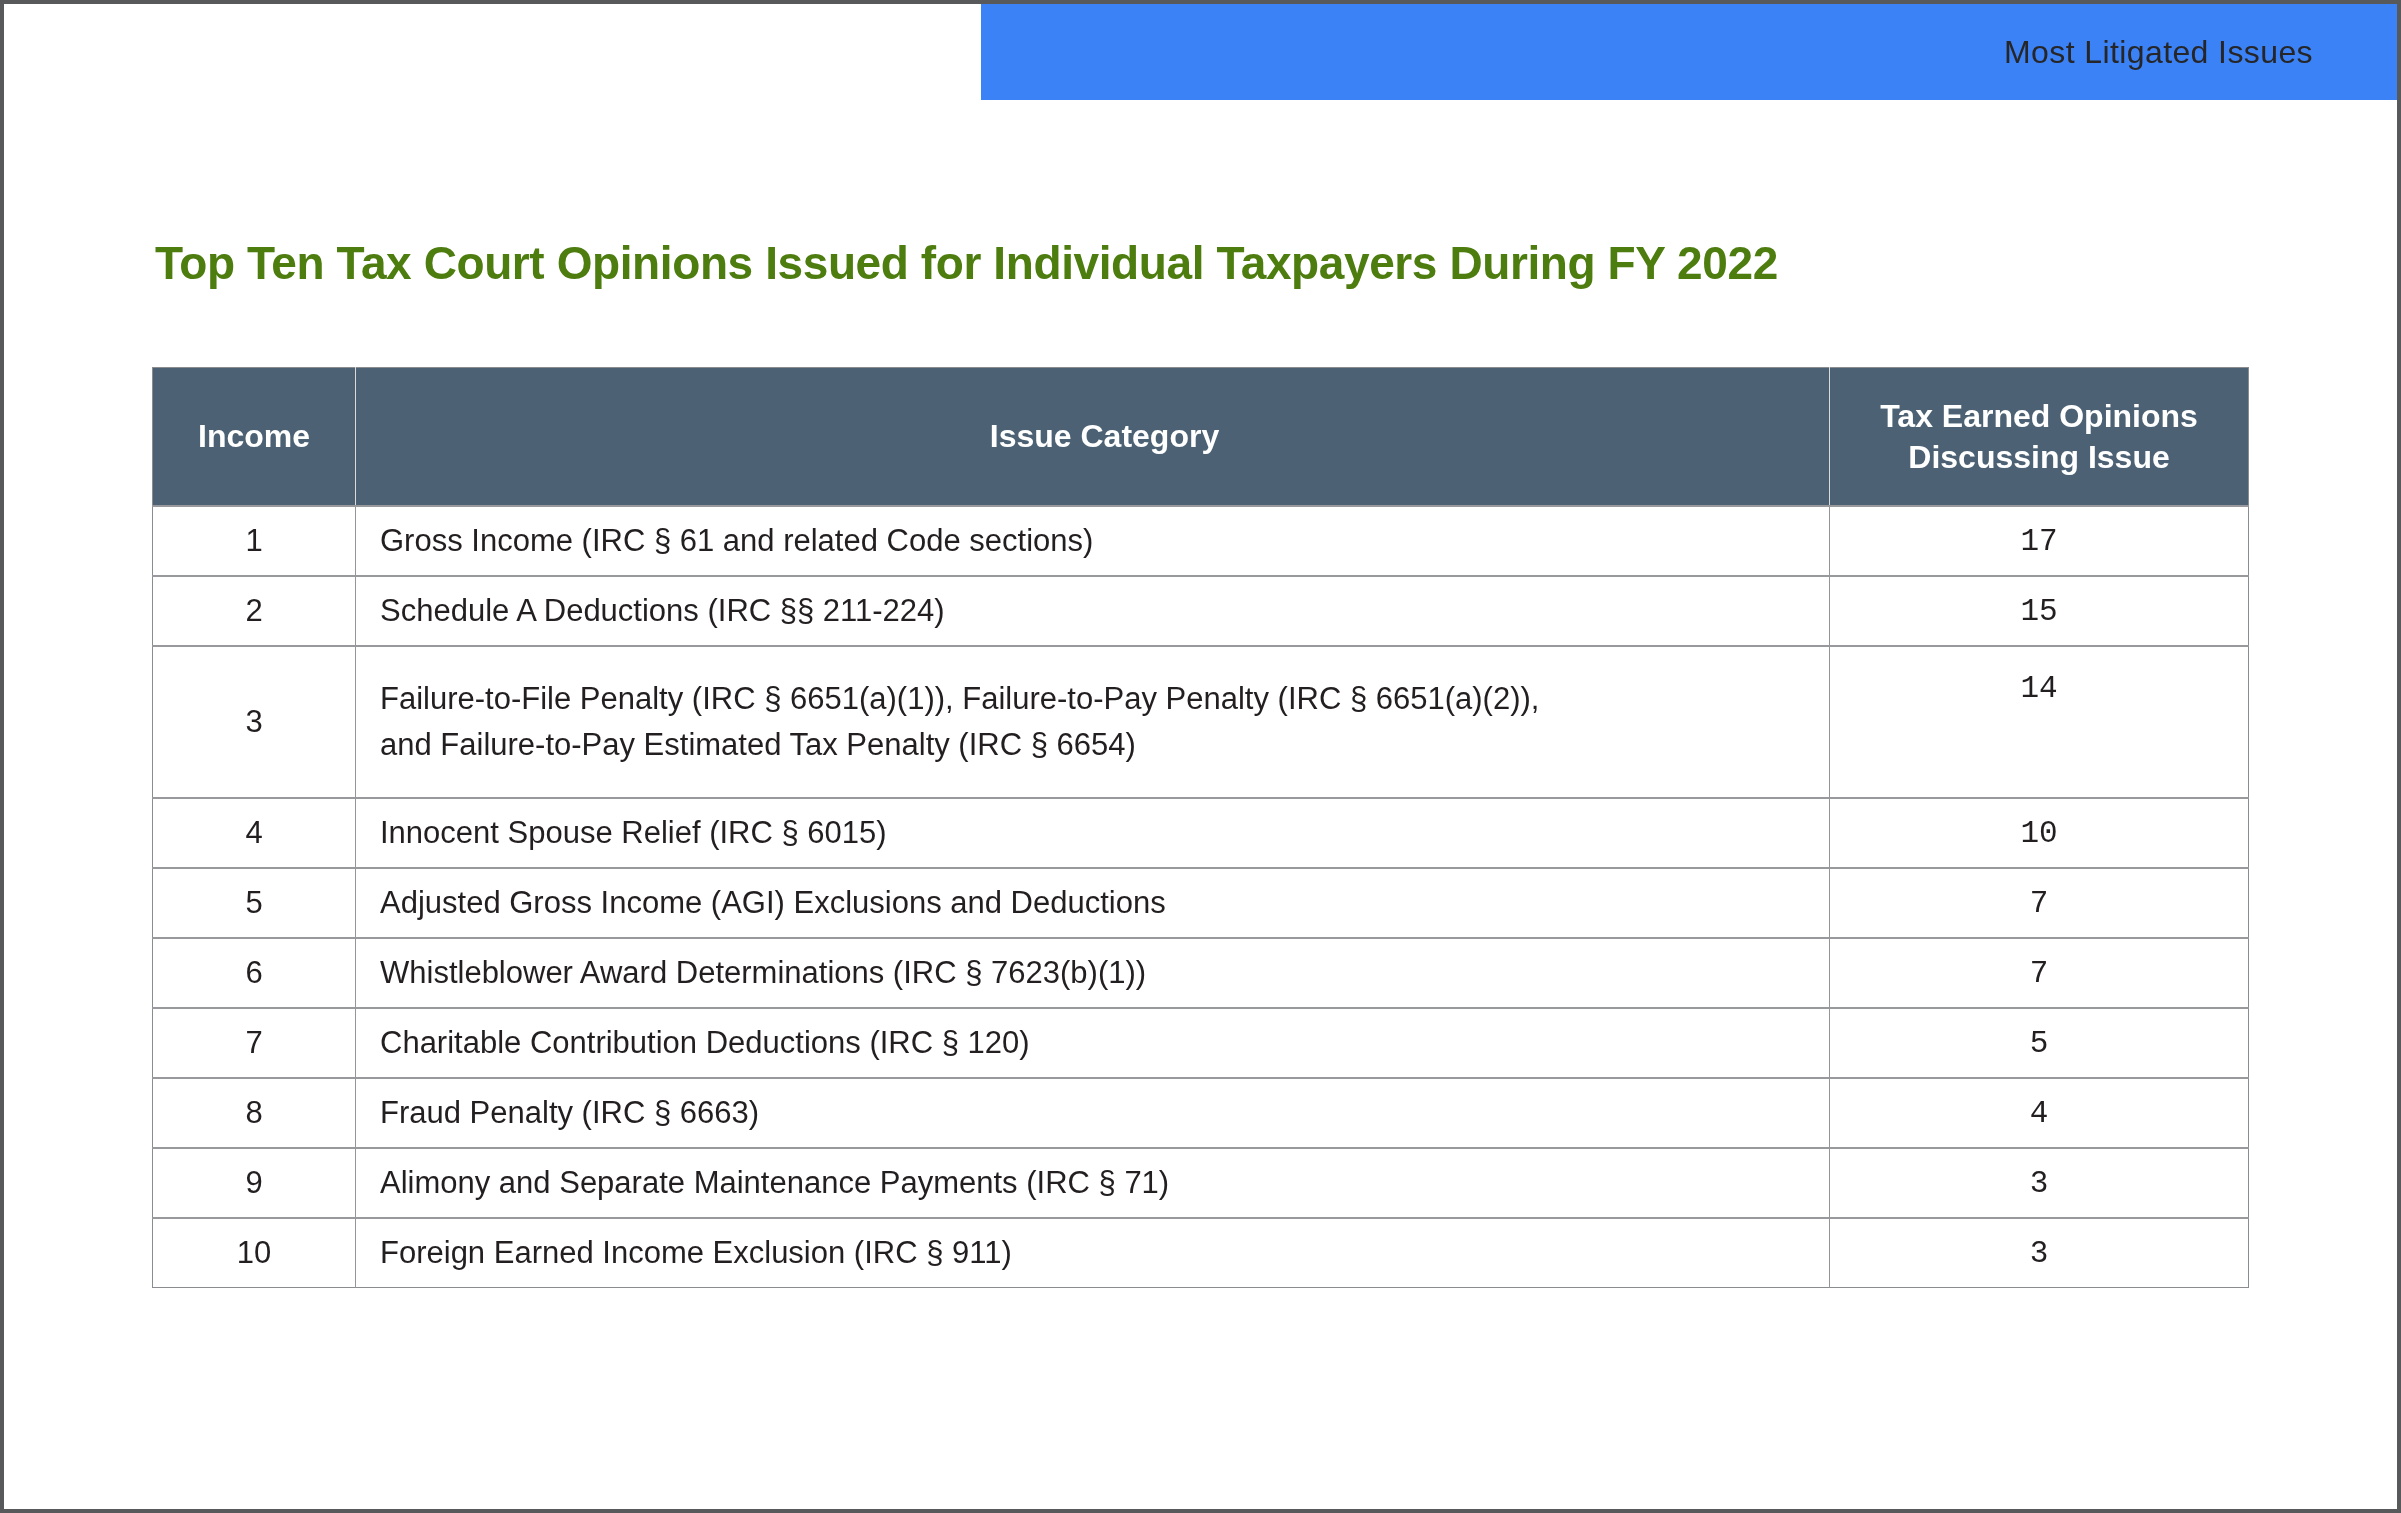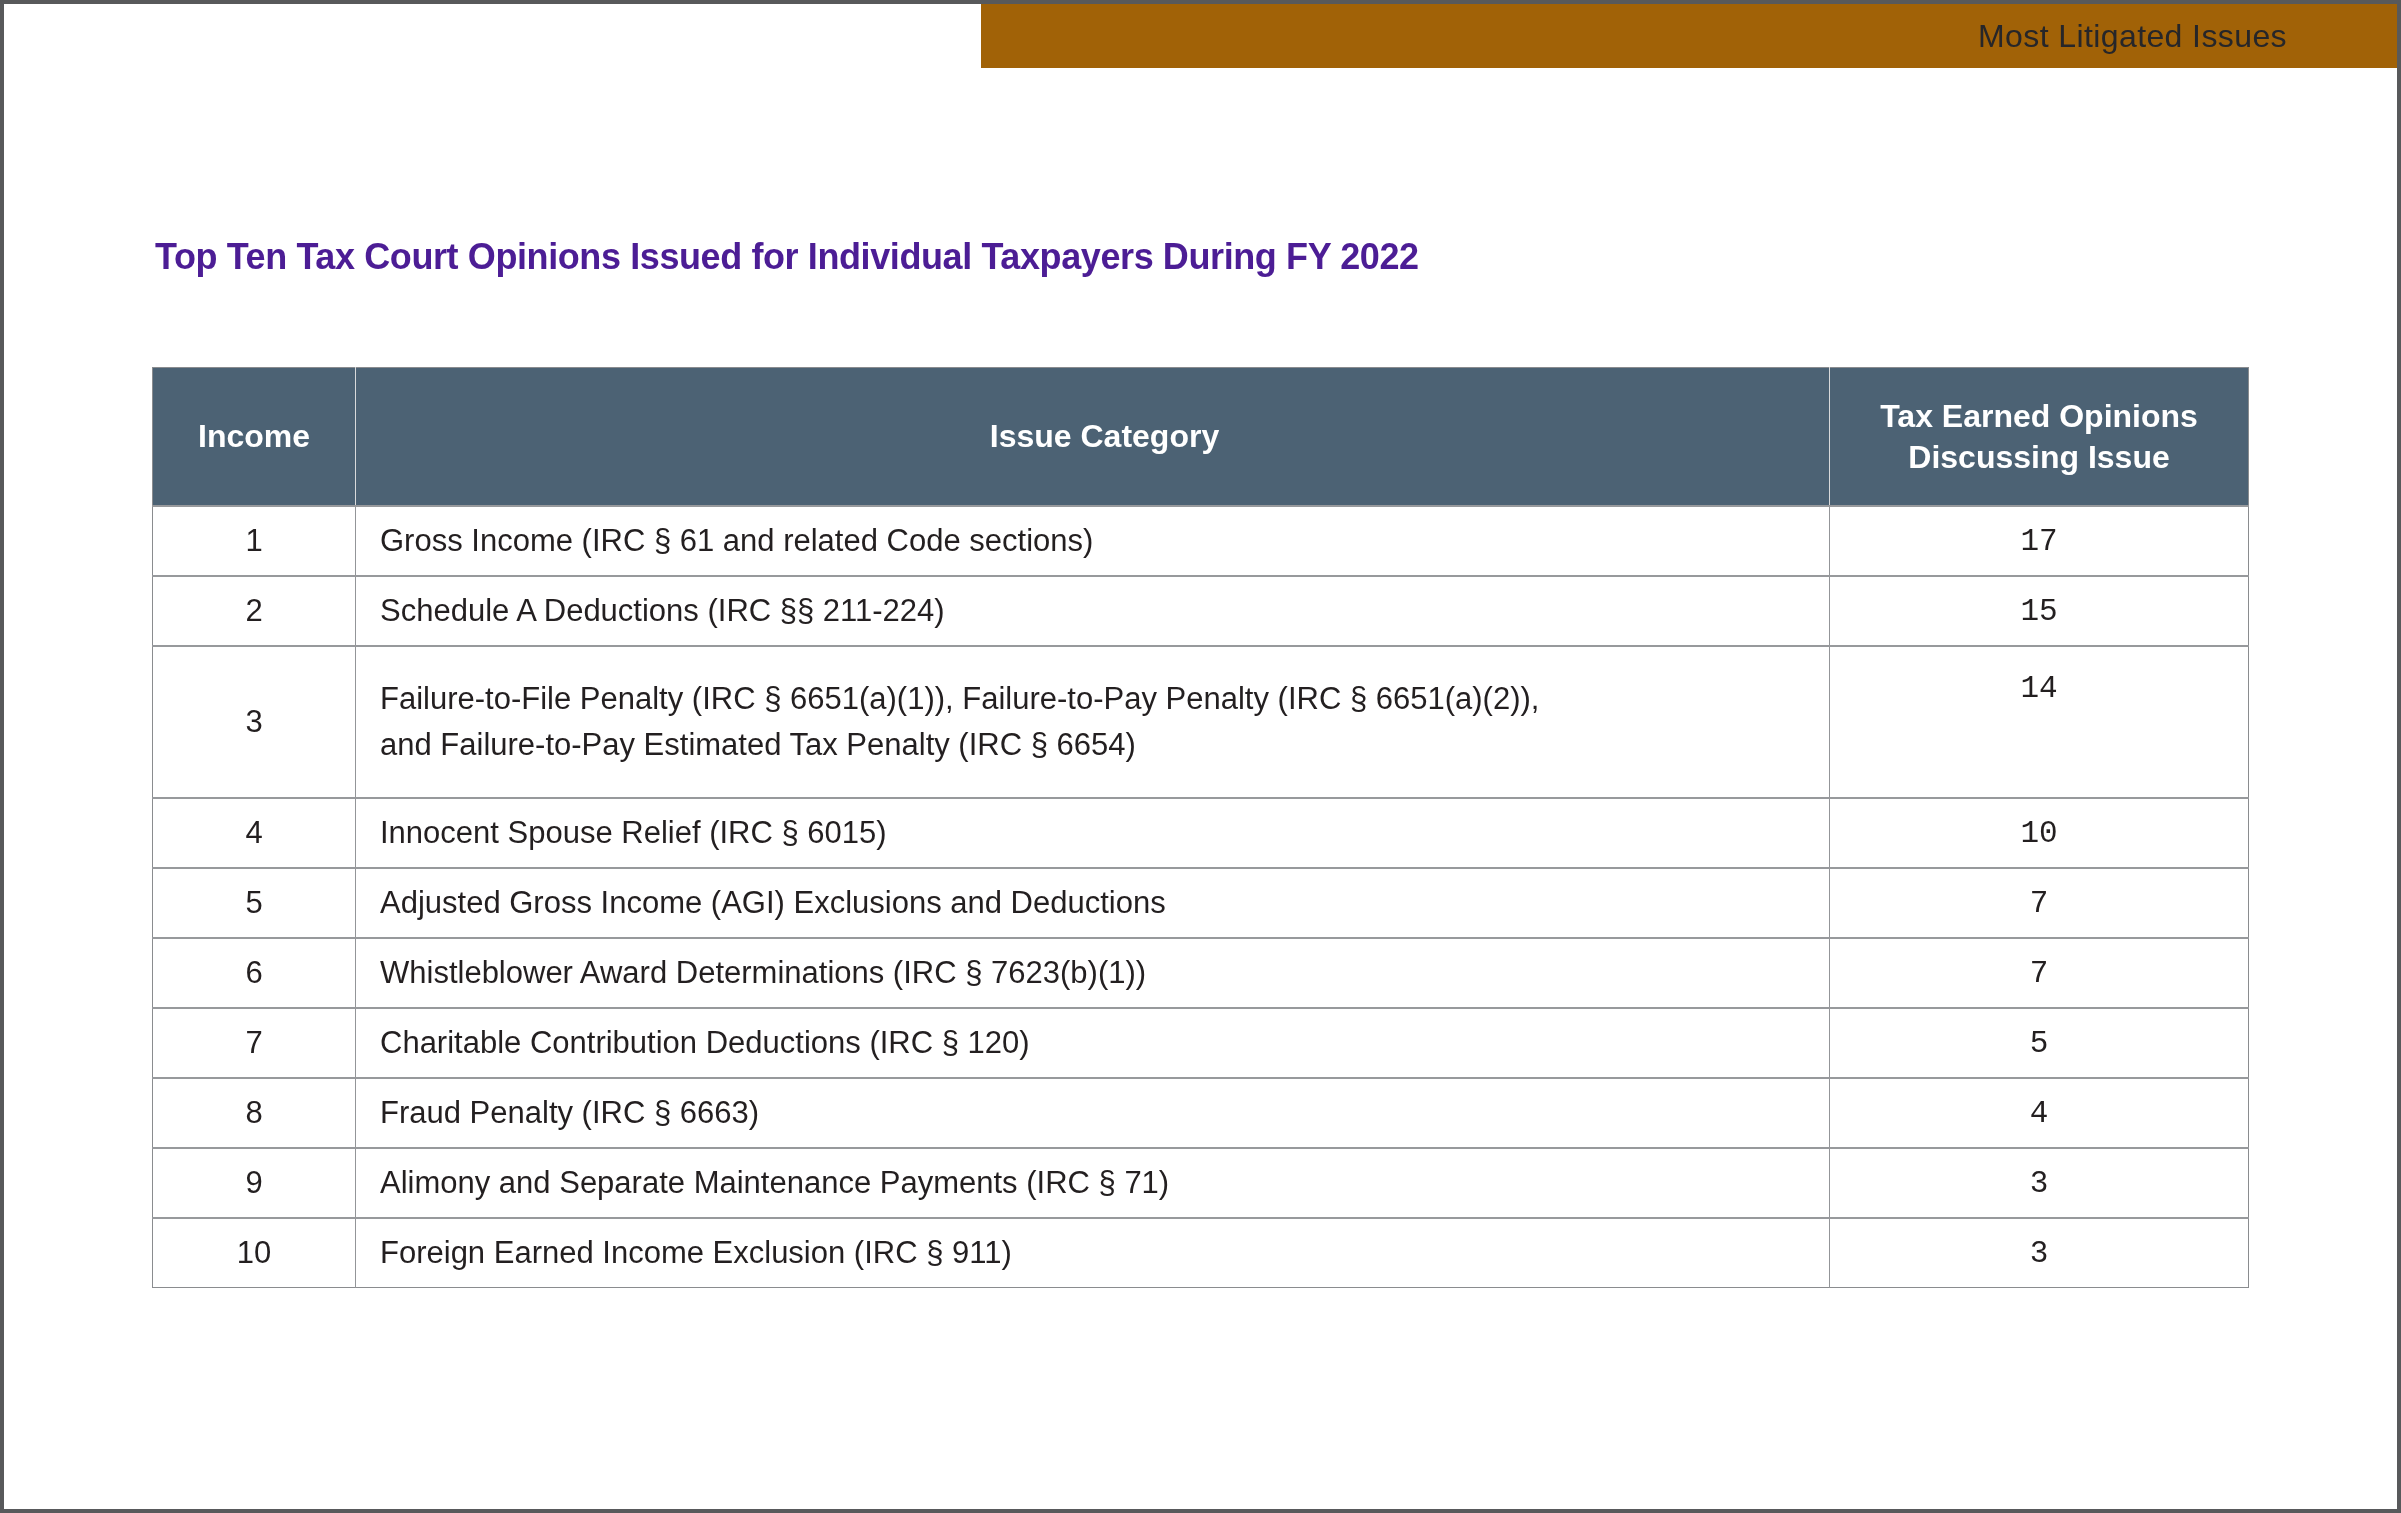--- a/index.html
+++ b/index.html
@@ -13,41 +13,41 @@
     font-family: "Liberation Sans", sans-serif;
     color: #231f20;
     overflow: hidden;
   }
   
   .banner {
     position: absolute;
     top: 0;
     left: 977px;
     right: 0;
-    height: 64px;
-    background: #a16207;
+    height: 96px;
+    background: #3b82f6;
     display: flex;
     align-items: center;
     justify-content: flex-end;
-    padding-right: 110px;
+    padding-right: 84px;
     box-sizing: border-box;
     font-size: 32px;
     font-weight: 500;
     color: #262629;
     letter-spacing: 0.4px;
   }
   
   .fig-title {
     position: absolute;
     left: 151px;
     top: 232px;
     width: 2096px;
-    font-size: 36px;
+    font-size: 46px;
     font-weight: bold;
-    color: #4c1d95;
+    color: #4d7c0f;
     letter-spacing: -0.4px;
   }
   
   table.data {
     position: absolute;
     left: 148px;
     top: 363px;
     width: 2096px;
     border-collapse: collapse;
     table-layout: fixed;

